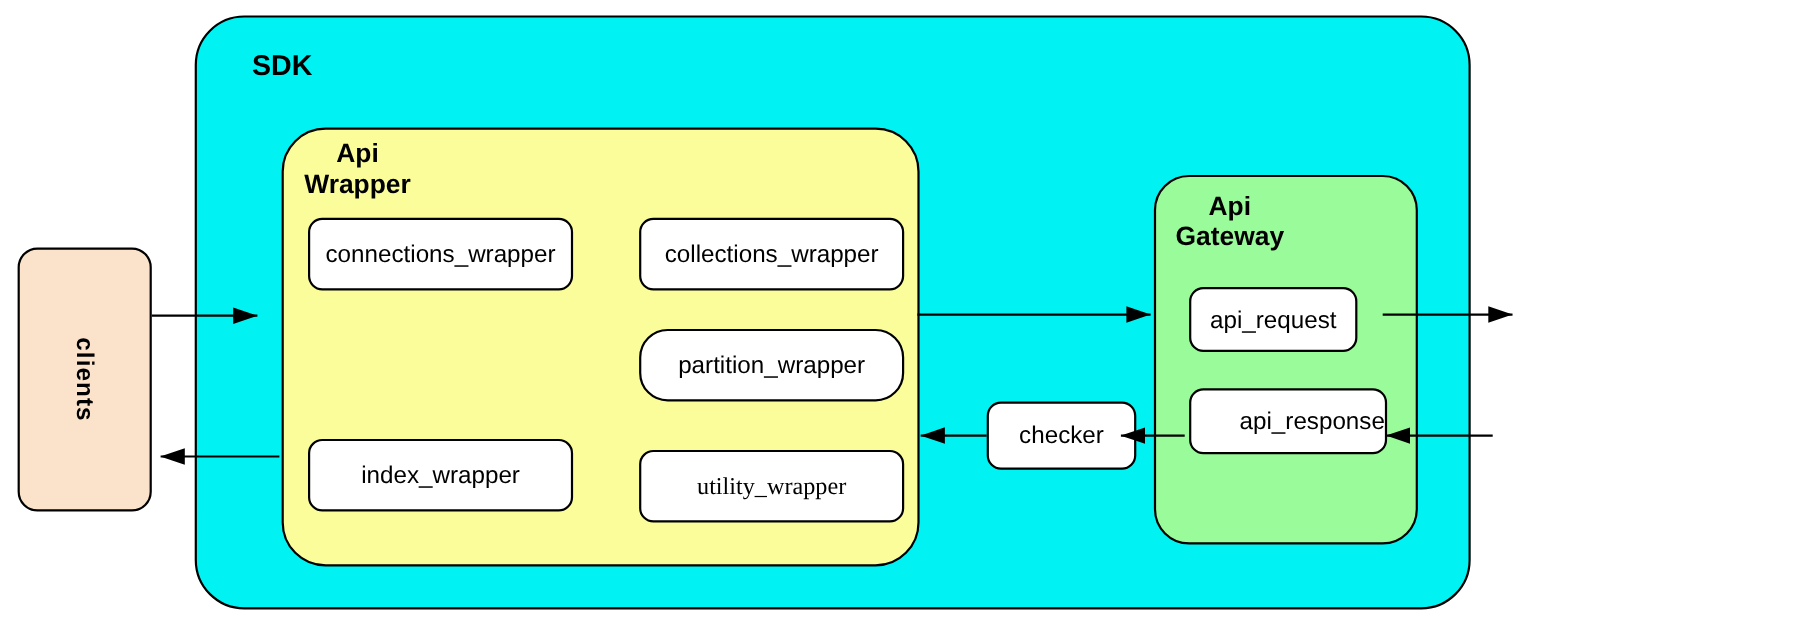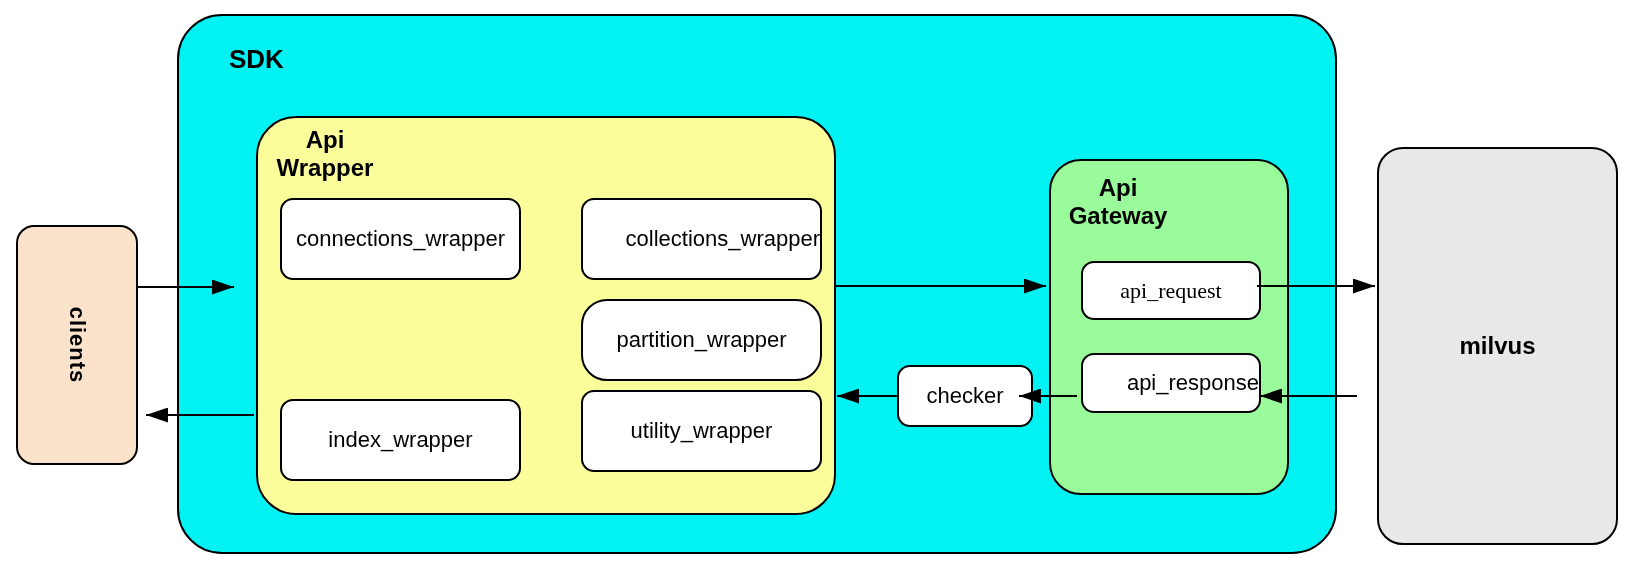--- a/index.html
+++ b/index.html
@@ -24,31 +24,31 @@
 
   #sdk{left:177px; top:14px; width:1160px; height:540px; background:var(--cyan); border-radius:45px;}
   #sdk-label{position:absolute; left:50px; top:28px; font-size:26px;}
 
   #clients{left:16px; top:225px; width:122px; height:240px; background:var(--peach); border-radius:18px;}
   #clients-label{transform:rotate(90deg); font-weight:bold; font-size:22px; letter-spacing:1px;}
 
   #api-wrapper{left:254px; top:114px; width:580px; height:399px; background:var(--yellow); border-radius:40px;}
   #api-wrapper-label{position:absolute; left:8px; top:8px; width:118px; text-align:center; font-size:24px;}
 
-  .wrap-box{width:241px; height:82px;}
+  .wrap-box{width:241px; height:66px;}
   #wrapper-box-connections{left:22px;  top:80px;}
-  #wrapper-box-collections{left:323px; top:80px;justify-content:flex-end;}
+  #wrapper-box-collections{left:323px; top:80px;}
   #wrapper-box-schema     {left:22px;  top:181px;}
   #wrapper-box-partition  {left:323px; top:181px;border-radius:26px;}
   #wrapper-box-index      {left:22px;  top:281px;text-align:center;}
-  #wrapper-box-utility    {left:323px; top:272px;}
+  #wrapper-box-utility    {left:323px; top:291px;font-family:Liberation Serif, serif;}
 
   #api-gateway{left:1047px; top:157px; width:240px; height:336px; background:var(--green); border-radius:32px;}
   #api-gateway-label{position:absolute; left:8px; top:13px; width:118px; text-align:center; font-size:24px;}
-  #api-request {left:30px; top:100px; width:180px; height:59px;font-family:Liberation Serif, serif;}
+  #api-request {left:30px; top:100px; width:153px; height:59px;}
   #api-response{left:30px; top:192px; width:180px; height:60px;justify-content:flex-end;}
 
   #checker{left:897px; top:365px; width:136px; height:62px;}
 
   #milvus{left:1377px; top:147px; width:241px; height:398px; background:var(--gray); border-radius:26px; font-weight:bold; font-size:24px;}
 
   #arrow-layer{position:absolute; left:0; top:0; width:1634px; height:574px; pointer-events:none;}
   #arrow-layer line{stroke:var(--stroke); stroke-width:2px;}
 </style>
 </head>
@@ -94,23 +94,20 @@
   </div>
 
   <div class="leaf" id="checker">
     <span>checker</span>
   </div>
 
   <div class="node centered" id="clients">
     <span id="clients-label">clients</span>
   </div>
 
-  <div class="node centered" id="milvus">
-    <span>milvus</span>
-  </div>
 
   <svg id="arrow-layer" viewBox="0 0 1634 574" xmlns="http://www.w3.org/2000/svg">
     <defs>
       <marker id="ah" markerWidth="22" markerHeight="15" refX="22" refY="7.5" orient="auto" markerUnits="userSpaceOnUse">
         <path d="M0,0 L22,7.5 L0,15 z" fill="#000"></path>
       </marker>
     </defs>
     <line x1="138" y1="287" x2="234" y2="287" marker-end="url(#ah)"></line>
     <line x1="254" y1="415" x2="146" y2="415" marker-end="url(#ah)"></line>
     <line x1="834" y1="286" x2="1046" y2="286" marker-end="url(#ah)"></line>

